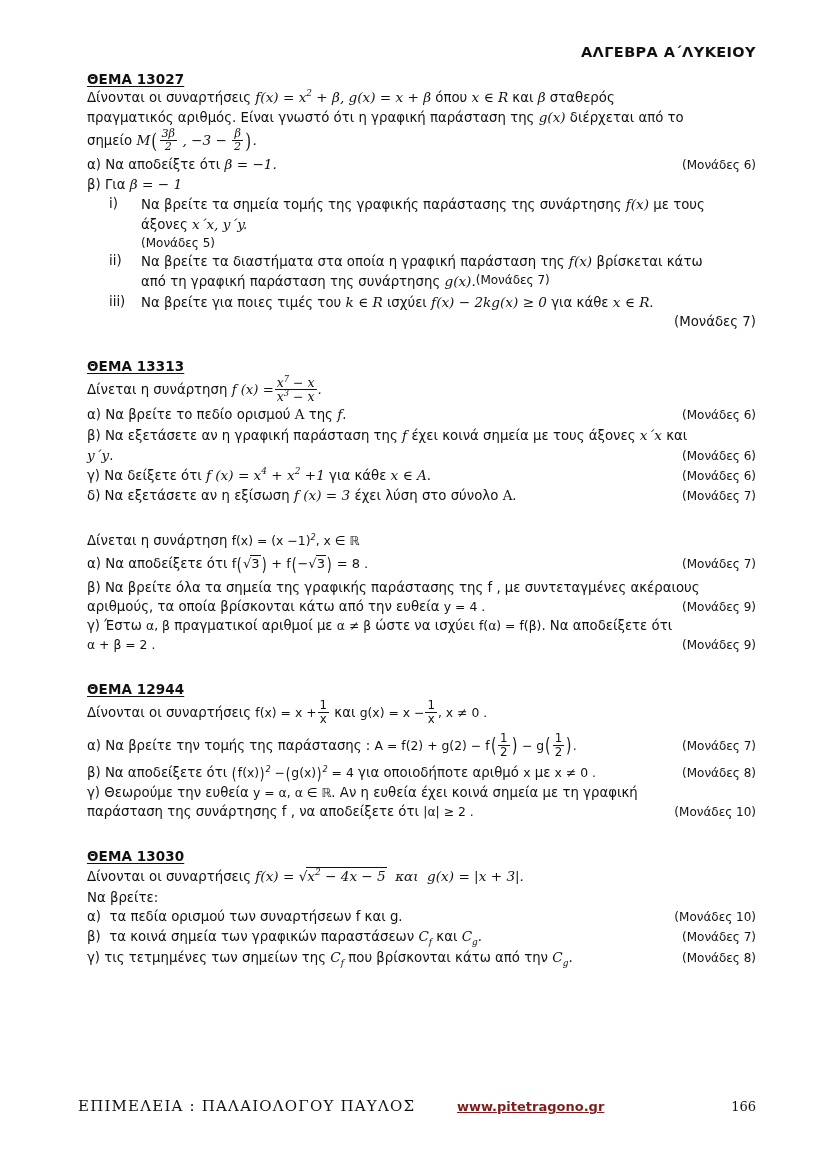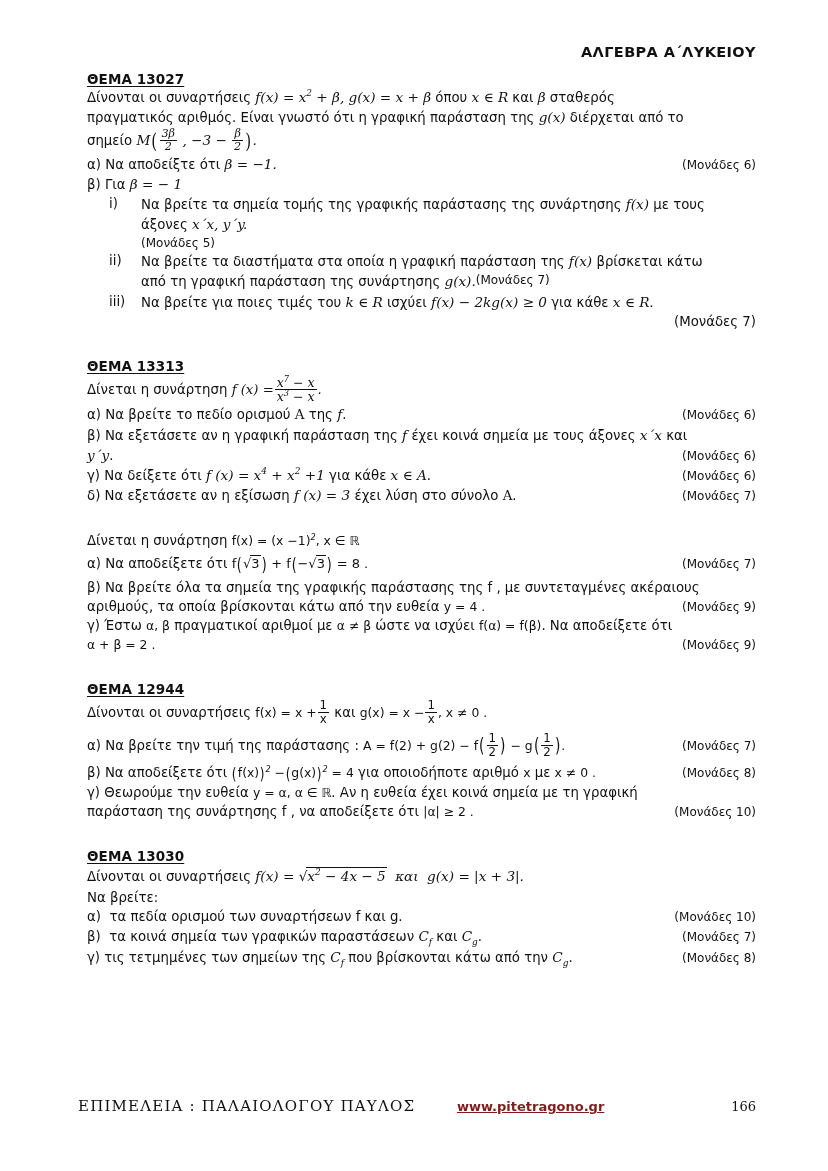--- a/index.html
+++ b/index.html
@@ -429,21 +429,21 @@
       <div class="line" style="line-height:2.3;">
         <span>Δίνονται οι συναρτήσεις</span>
         <span class="mr"><span>f(x) = x +</span><span class="frac" style="font-size:0.95em;"><span class="num">1</span><span class="den">x</span></span></span>
         <span>και</span>
         <span class="mr"><span>g(x) = x −</span><span class="frac" style="font-size:0.95em;"><span class="num">1</span><span class="den">x</span></span><span>, x ≠ 0 .</span></span>
       </div>
 
       <div class="row" style="line-height:2.6;">
         <span class="txt">
           <span>α)</span>
-          <span>Να βρείτε την τιμή της παράστασης :</span>
+          <span>Να βρείτε την τομής της παράστασης :</span>
           <span class="mr"><span>A = f(2) + g(2) − f</span><span class="bigpar">(</span><span class="frac" style="font-size:0.95em;"><span class="num">1</span><span class="den">2</span></span><span class="bigpar">)</span> <span>− g</span><span class="bigpar">(</span><span class="frac" style="font-size:0.95em;"><span class="num">1</span><span class="den">2</span></span><span class="bigpar">)</span><span>.</span></span>
         </span>
         <span class="marks">(Μονάδες 7)</span>
       </div>
 
       <div class="row">
         <span class="txt">
           <span>β)</span>
           <span>Να αποδείξετε ότι</span>
           <span class="mr"><span class="medpar">(</span>f(x)<span class="medpar">)</span><sup class="e">2</sup> −<span class="medpar">(</span>g(x)<span class="medpar">)</span><sup class="e">2</sup> = 4</span>

